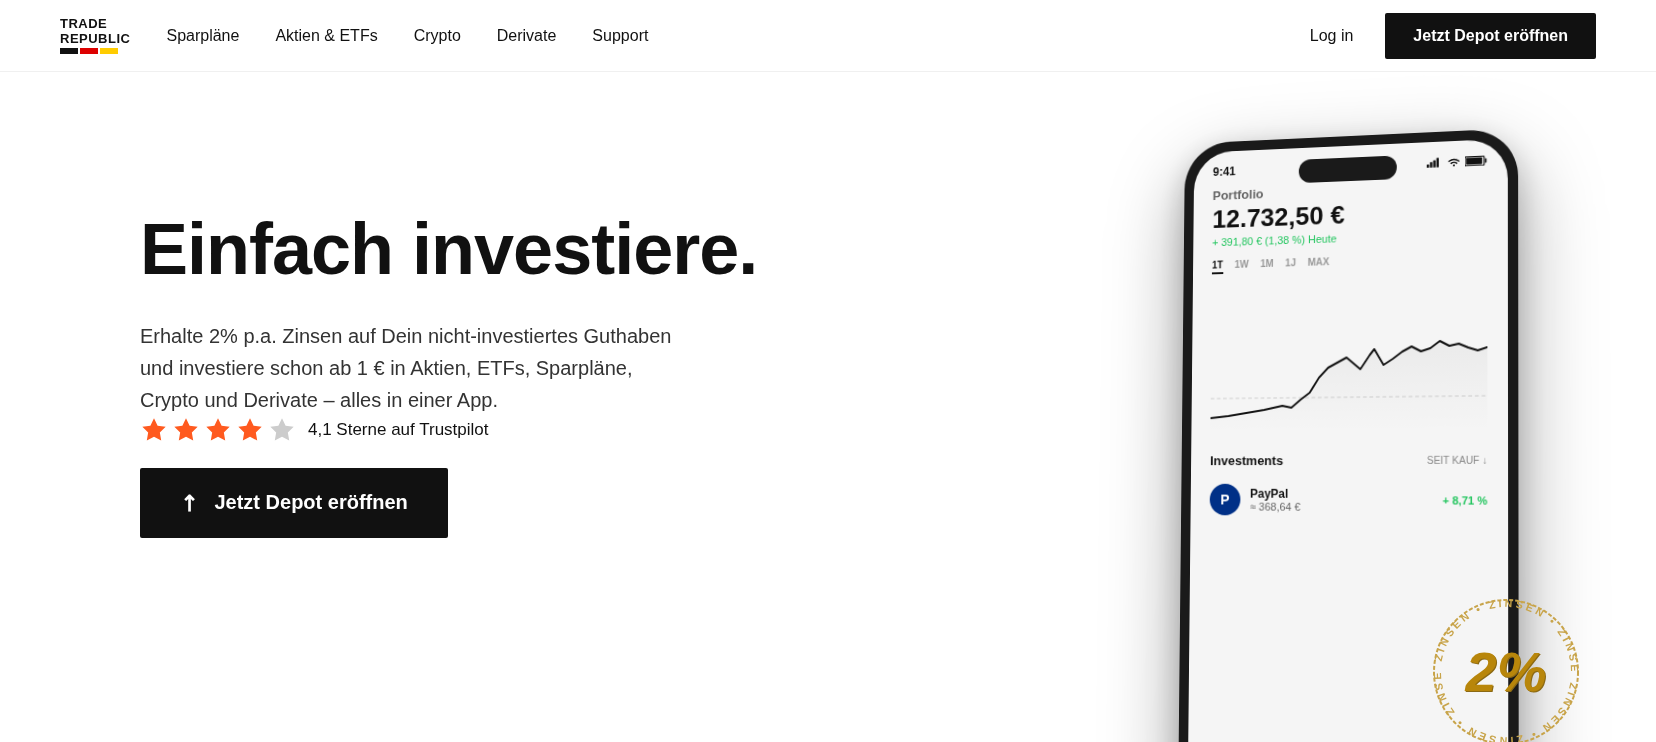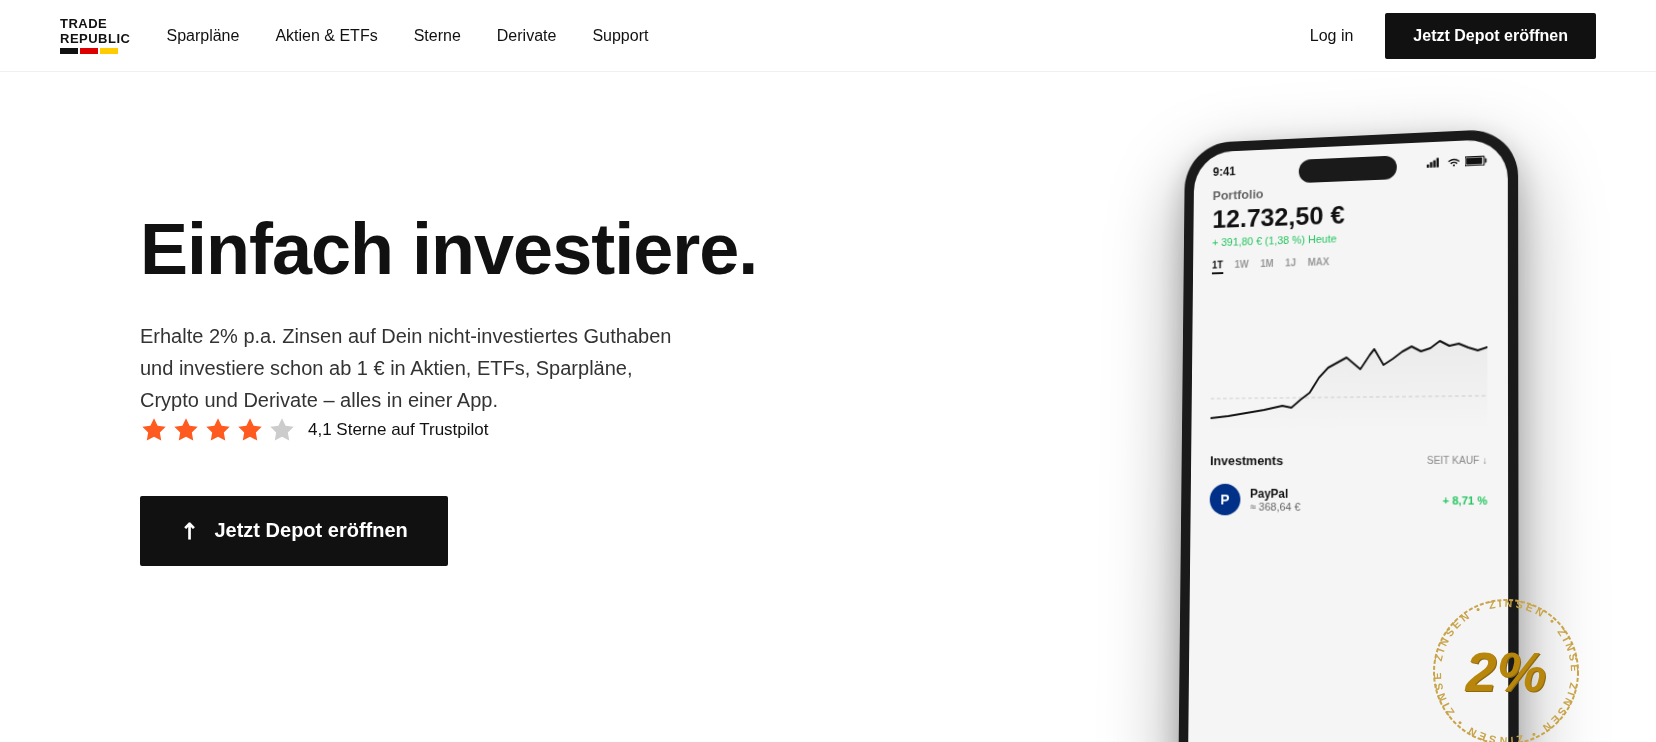--- a/index.html
+++ b/index.html
@@ -128,21 +128,21 @@
       font-size: 20px;
       line-height: 1.6;
       color: #333;
       max-width: 540px;
     }
 
     .stars-row {
       display: flex;
       align-items: center;
       gap: 12px;
-      margin-bottom: 52px;
+      margin-bottom: 24px;
     }
 
     .stars {
       display: flex;
       gap: 4px;
     }
 
     .star {
       width: 28px;
       height: 28px;
@@ -407,21 +407,21 @@
       <span class="logo-text">REPUBLIC</span>
       <div class="logo-flag">
         <div class="flag-stripe" style="background:#111;"></div>
         <div class="flag-stripe" style="background:#dd0000;"></div>
         <div class="flag-stripe" style="background:#ffcc00;"></div>
       </div>
     </div>
     <nav>
       <a>Sparpläne</a>
       <a>Aktien &amp; ETFs</a>
-      <a>Sterne</a>
+      <a>Crypto</a>
       <a>Derivate</a>
       <a>Support</a>
     </nav>
   </div>
   <div class="header-right">
     <button class="login-btn">Log in</button>
     <button class="cta-btn-header">Jetzt Depot eröffnen</button>
   </div>
 </header>
 

